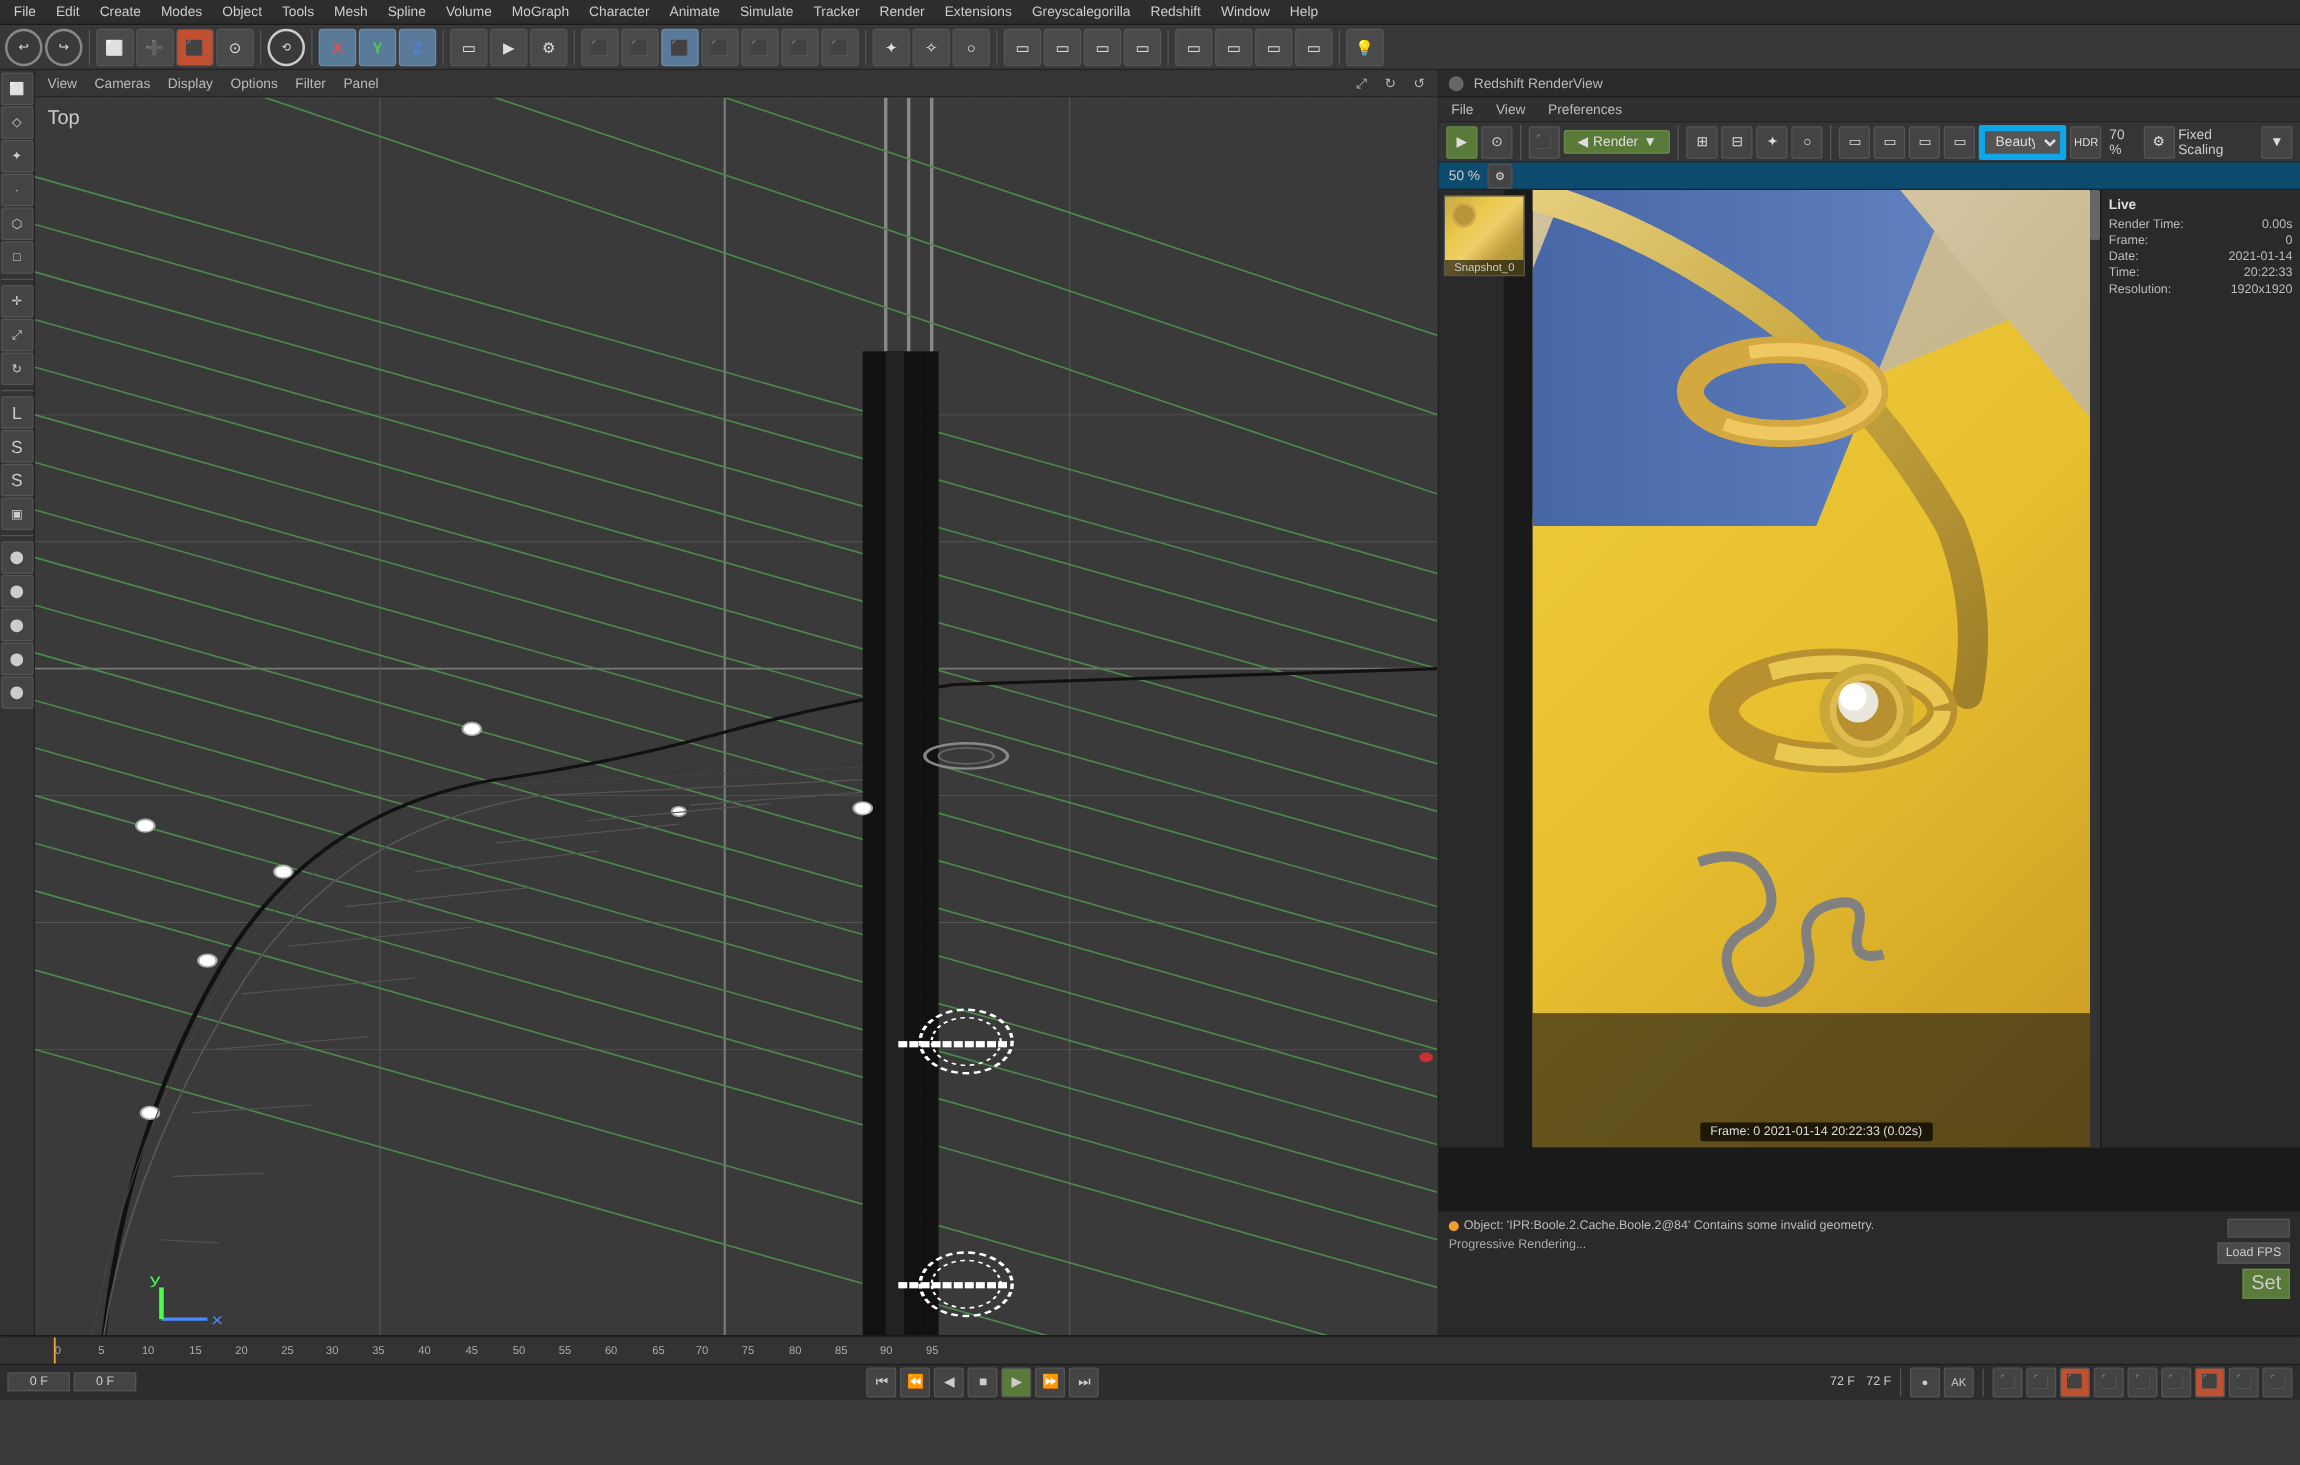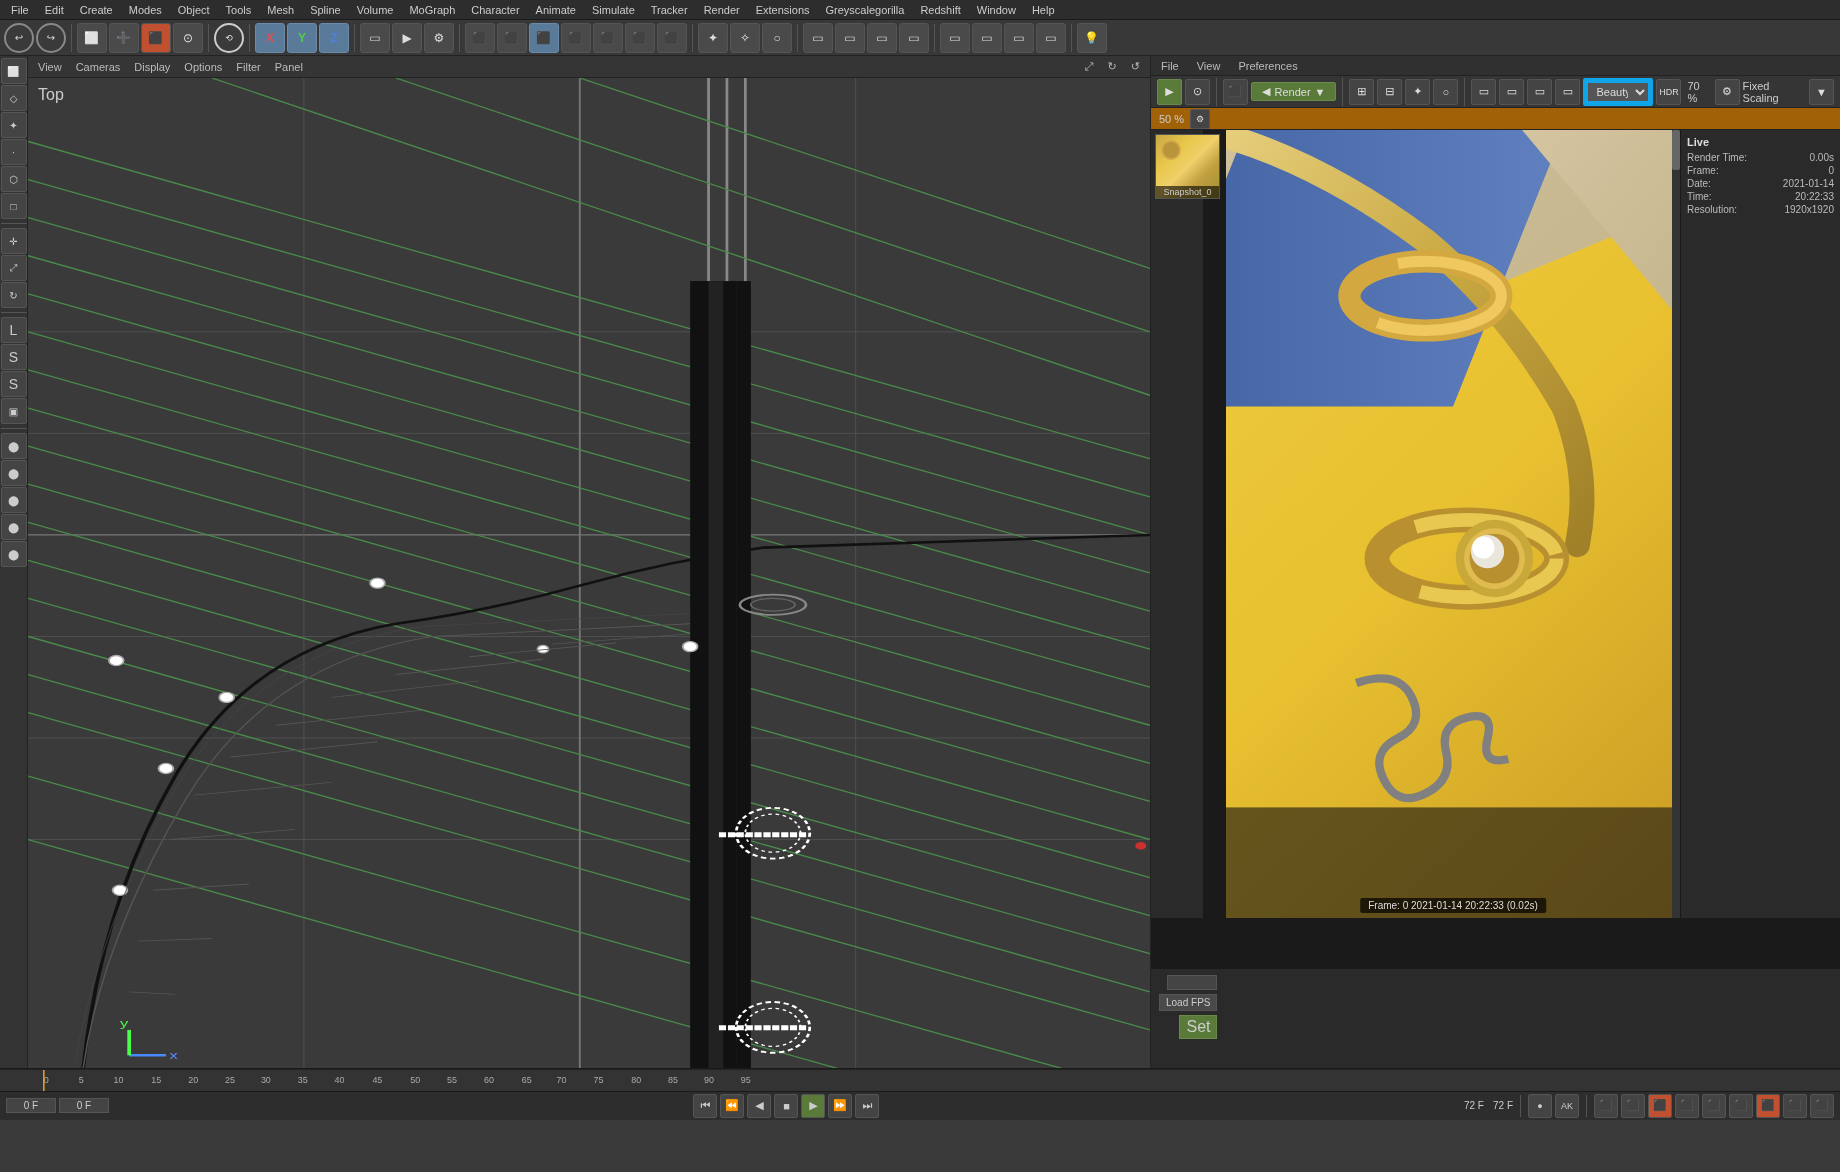--- a/index.html
+++ b/index.html
@@ -646,20 +646,24 @@
         <text x="77" y="773" fill="#5a8aff" font-size="9">x</text>
         <text x="50" y="748" fill="#4aff4a" font-size="9">y</text>
 
         <text x="350" y="822" fill="#aaa" font-size="11">Grid Spacing : 5 cm</text>
       </svg>
     </div>
   </div>
 
   <div id="panel-right">
 
+    <div id="redshift-header">
+      <div class="rs-close"></div>
+      <span class="rs-title">Redshift RenderView</span>
+    </div>
 
     <div id="redshift-menubar">
       <div class="vp-menu-item">File</div>
       <div class="vp-menu-item">View</div>
       <div class="vp-menu-item">Preferences</div>
     </div>
 
     <div id="redshift-toolbar">
 
       <div class="rs-toolbar-btn" style="background:#5a7a3a; border-color:#6a8a4a;">▶</div>
@@ -698,21 +702,21 @@
 
       <div style="flex:1"></div>
 
       <span style="font-size:11px; color:#ccc;">70 %</span>
       <div class="rs-toolbar-btn">⚙</div>
 
       <span style="font-size:11px; color:#ccc;">Fixed Scaling</span>
       <div class="rs-toolbar-btn">▼</div>
     </div>
 
-    <div style="height:22px; background:#a16207; display:flex; align-items:center; padding:0 8px; gap:6px; border-bottom:1px solid #222;">
+    <div style="height:22px; background:#0c4a6e; display:flex; align-items:center; padding:0 8px; gap:6px; border-bottom:1px solid #222;">
       <span style="font-size:11px; color:#ccc;">50 %</span>
       <div class="rs-toolbar-btn" style="width:20px; height:20px; font-size:9px;">⚙</div>
     </div>
 
     <div id="redshift-content" style="height: calc(100% - 22px - 20px - 32px - 22px - 100px);">
 
       <div id="thumbnail-area">
         <div class="thumbnail">
 
           <div style="width:100%; height:100%; background: linear-gradient(135deg, #c8a842 0%, #e8c84a 30%, #f0d06a 50%, #c0a040 70%, #a09030 100%);">
@@ -809,20 +813,29 @@
         </div>
         <div class="info-row">
           <span>Resolution:</span>
           <span>1920x1920</span>
         </div>
       </div>
     </div>
 
     <div id="redshift-bottom">
 
+      <div style="flex:1; display:flex; flex-direction:column; gap:4px;">
+        <div style="display:flex; align-items:center; gap:4px;">
+          <div style="width:8px; height:8px; background:#f0a030; border-radius:50%;"></div>
+          <span style="font-size:10px; color:#bbb;">Object: 'IPR:Boole.2.Cache.Boole.2@84' Contains some invalid geometry.</span>
+        </div>
+        <div style="display:flex; align-items:center; gap:8px;">
+          <span style="font-size:10px; color:#aaa;">Progressive Rendering...</span>
+        </div>
+      </div>
 
       <div id="rs-load-fps">
         <input type="text" class="rs-input" value="" style="">
         <button style="background:#4a4a4a; border:1px solid #555; color:#ccc; font-size:10px; padding:2px 6px; cursor:pointer;">Load FPS</button>
         <button style="background:#5a7a3a; border:1px solid #6a8a4a; color:#ccc; font-size:16px; padding:2px 6px; cursor:pointer;">Set</button>
       </div>
     </div>
   </div>
 
 </div>

